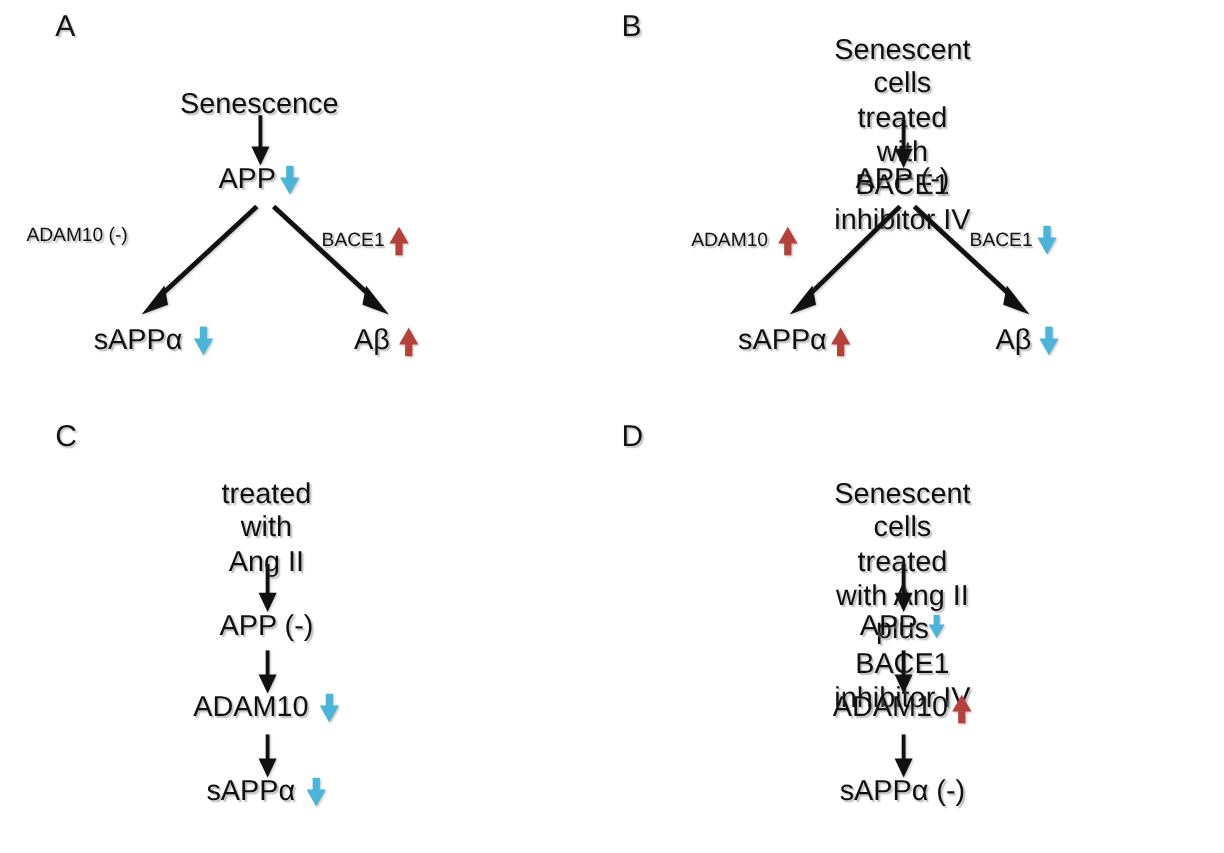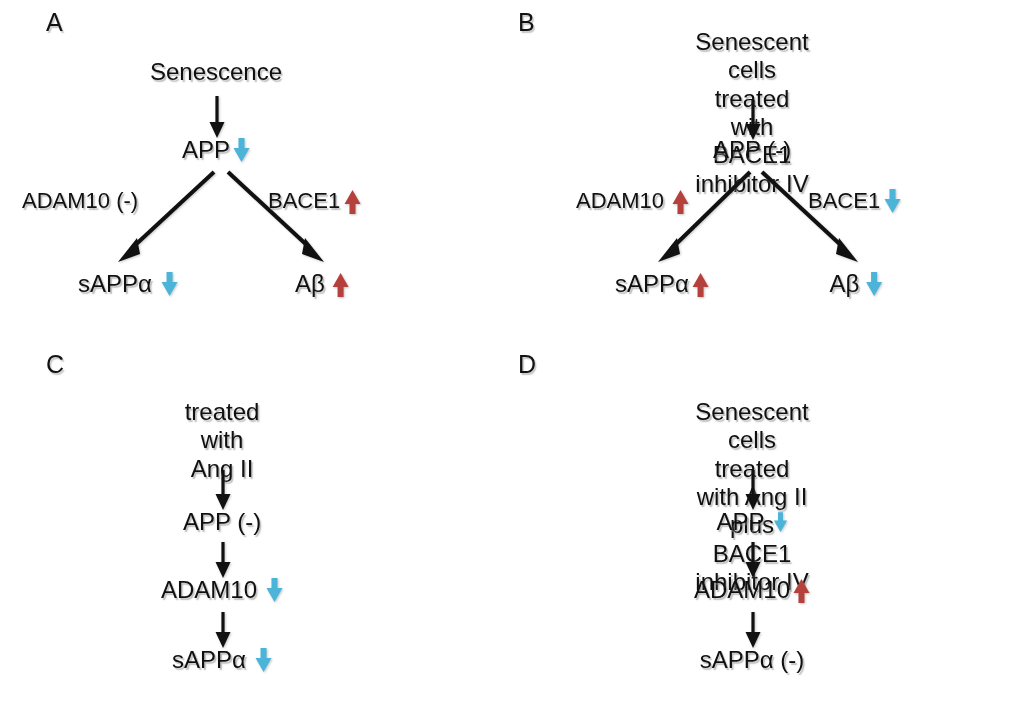--- a/index.html
+++ b/index.html
@@ -49,21 +49,21 @@
   }
   .node.multiline {
     display: block;
     text-align: center;
     white-space: normal;
   }
   .node .line { display: block; }
 
   .side-label {
     position: absolute;
-    font-size: 22px;
+    font-size: 16px;
     white-space: nowrap;
     color: #101010;
     text-shadow: 1.6px 1.6px 1.3px rgba(140,140,140,0.6);
     display: flex;
     align-items: center;
     gap: 4px;
   }
 
   
   .trend {
@@ -84,21 +84,21 @@
     filter: drop-shadow(1.4px 1.4px 1.1px rgba(150,150,150,0.5));
   }
 </style>
 </head>
 <body>
 
 <div class="panel">
 
   <div class="panel-letter" style="left:46px; top:10px;">A</div>
 
-  <div class="node center" style="left:216px; top:58px;">
+  <div class="node center" style="left:216px; top:73px;">
     <span>Senescence</span>
   </div>
 
   <svg class="connector" style="left:206px; top:96px;" width="22" height="44" viewBox="0 0 22 44">
     <line x1="11" y1="0" x2="11" y2="30" stroke="#111" stroke-width="3.2"></line>
     <polygon points="11,42 3.5,26 18.5,26" fill="#111"></polygon>
   </svg>
 
   <div class="node center" style="left:216px; top:136px;">
     <span>APP</span>

